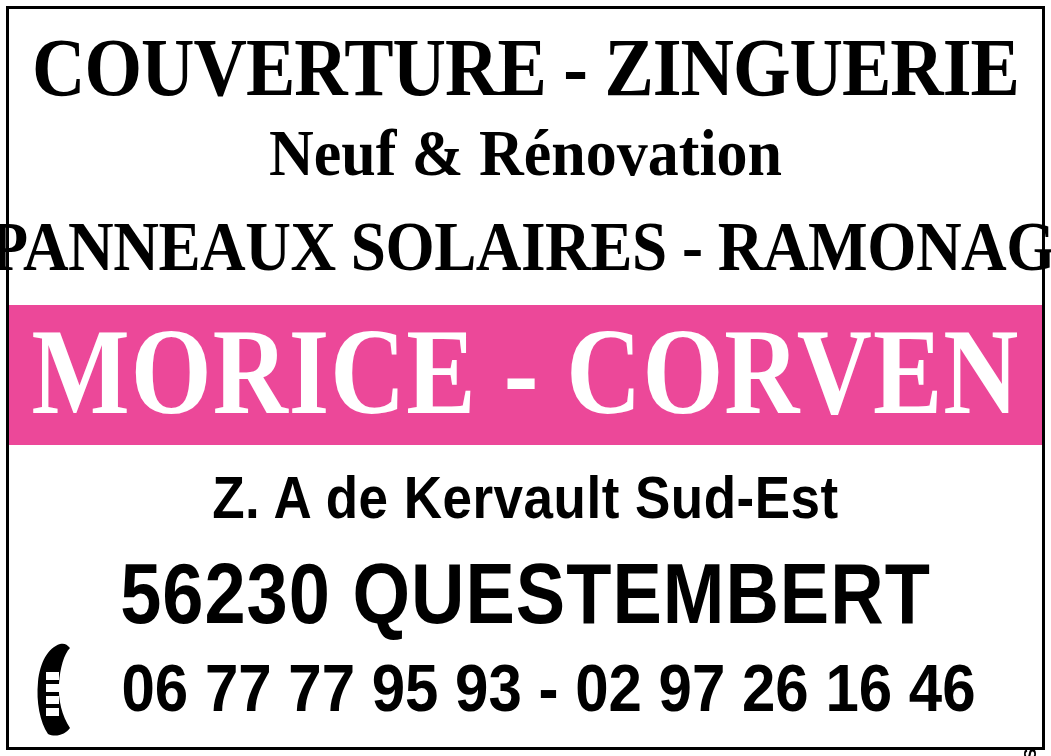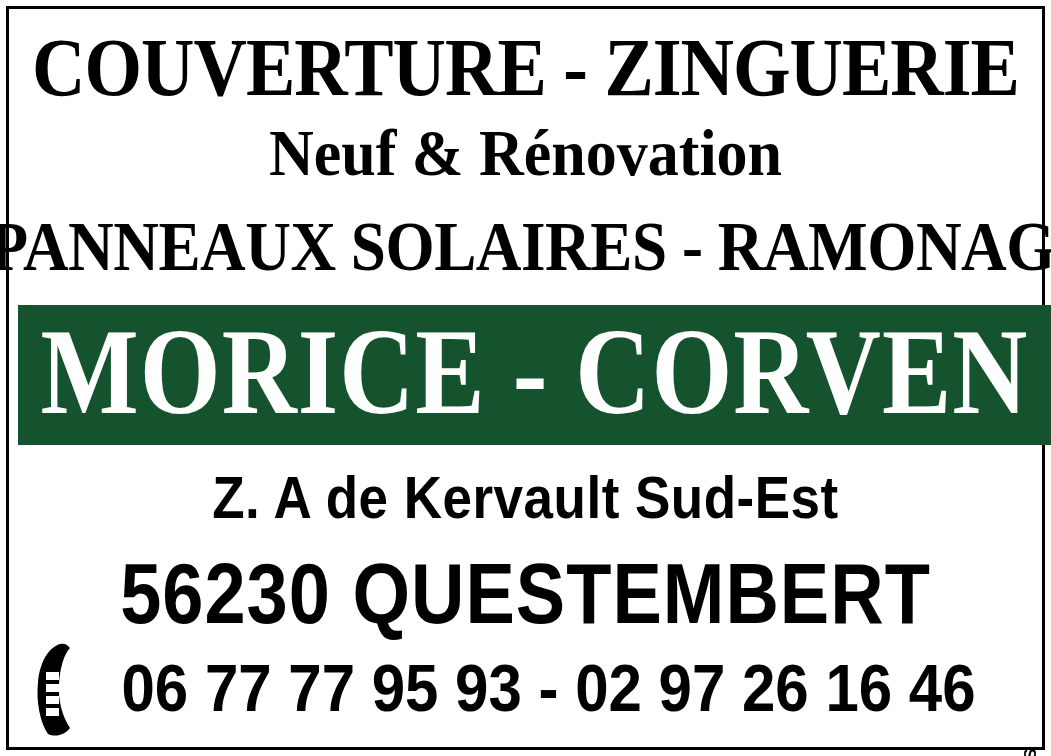--- a/index.html
+++ b/index.html
@@ -61,25 +61,25 @@
     font-size: 62px;
     font-weight: bold;
     letter-spacing: -0.5px;
     transform: scaleY(1.12) scaleX(1.02);
     transform-origin: top center;
   }
 
   
   .band {
     position: absolute;
-    left: 18px;
+    left: 9px;
     top: 305px;
     width: 1033px;
     height: 140px;
-    background: #14532d;
+    background: #ec4899;
   }
   .bandtext {
     position: absolute;
     left: 0;
     top: 5px;
     width: 100%;
     text-align: center;
     color: #ffffff;
     font-family: "Liberation Serif", serif;
     font-size: 104px;

